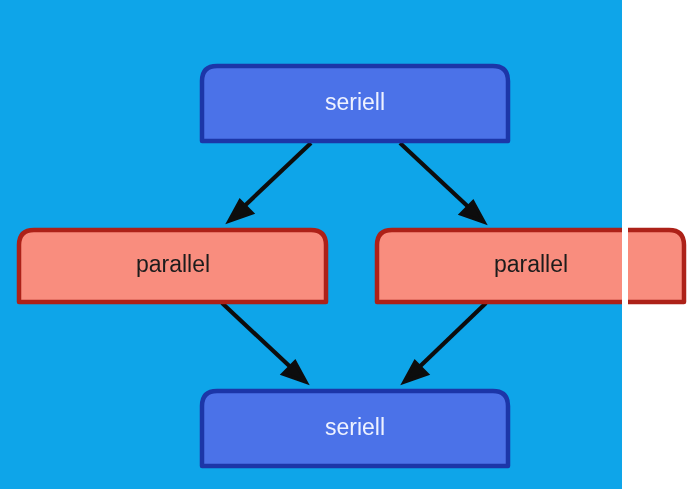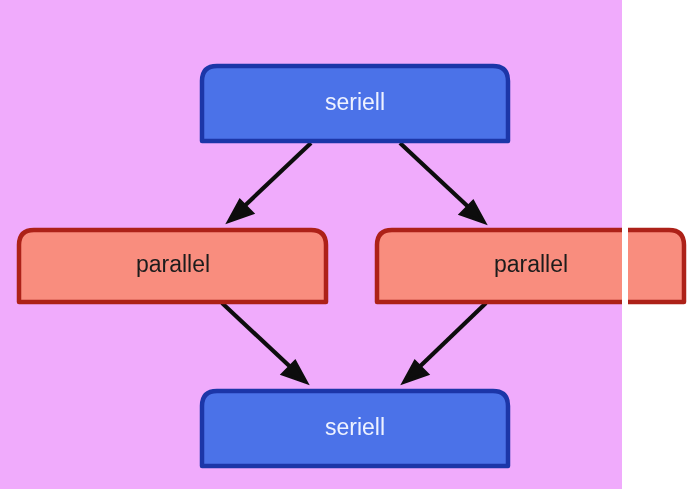--- a/index.html
+++ b/index.html
@@ -10,21 +10,21 @@
   body {
     width: 696px;
     height: 489px;
     font-family: "Liberation Sans", sans-serif;
     overflow: hidden;
   }
   #diagram-canvas {
     position: relative;
     width: 628px;
     height: 489px;
-    background: #f0abfc;
+    background: #0ea5e9;
   }
   #diagram-canvas::after {
     content: "";
     position: absolute;
     top: 0;
     right: 0;
     width: 6px;
     height: 100%;
     background: #ffffff;
     pointer-events: none;

